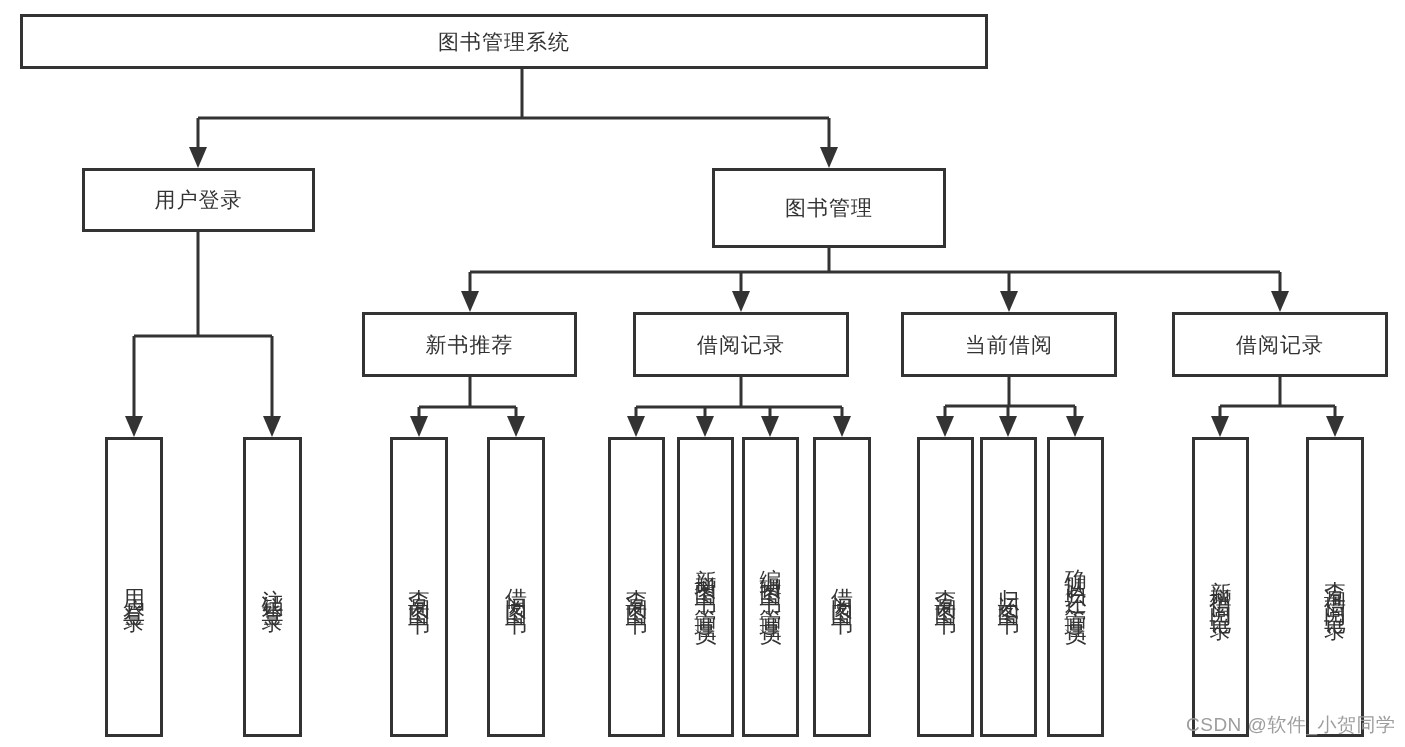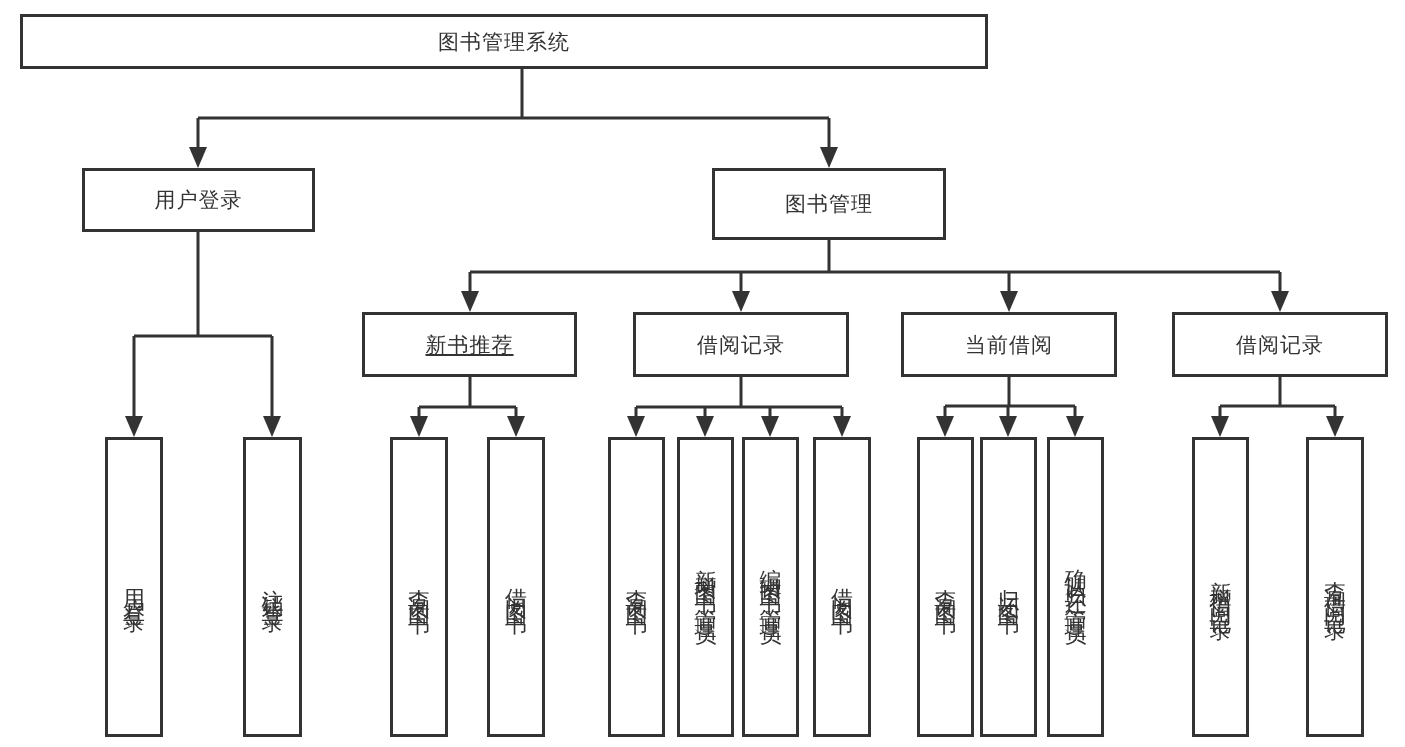--- a/index.html
+++ b/index.html
@@ -52,22 +52,22 @@
     writing-mode: vertical-lr;
     font-size: 22px;
     letter-spacing: 8px;
     line-height: 1;
     color: #333333;
     white-space: nowrap;
   }
   
   #root-node        { left: 20px;   top: 14px;  width: 968px; height: 55px; }
   #node-user-login  { left: 82px;   top: 168px; width: 233px;  height: 64px; }
-  #node-book-mgmt   { left: 712px;  top: 168px; width: 234px;  height: 72px; }
-  #node-new-book    { left: 362px;  top: 312px; width: 215px;  height: 65px; text-decoration: underline; }
+  #node-book-mgmt   { left: 712px;  top: 168px; width: 234px;  height: 80px; }
+  #node-new-book    { left: 362px;  top: 312px; width: 215px;  height: 65px; }
   #node-book-borrow { left: 633px;  top: 312px; width: 216px;  height: 65px; }
   #node-cur-borrow  { left: 901px;  top: 312px; width: 216px;  height: 65px; }
   #node-borrow-rec  { left: 1172px; top: 312px; width: 216px;  height: 65px; }
 
   #leaf-ul-login    { left: 105px;  width: 58px; }
   #leaf-ul-logout   { left: 243px;  width: 59px; }
   #leaf-nb-query    { left: 390px;  width: 58px; }
   #leaf-nb-borrow   { left: 487px;  width: 58px; }
   #leaf-bb-query    { left: 608px;  width: 57px; }
   #leaf-bb-add      { left: 677px;  width: 57px; }
@@ -199,14 +199,15 @@
     <span class="vlabel">确认归还（管理员）</span>
   </div>
 
   <div class="leaf" id="leaf-br-add">
     <span class="vlabel">新增借阅记录</span>
   </div>
   <div class="leaf" id="leaf-br-query">
     <span class="vlabel">查询借阅记录</span>
   </div>
 
+  <div class="watermark">CSDN @软件_小贺同学</div>
 
 </div>
 
 </body></html>

